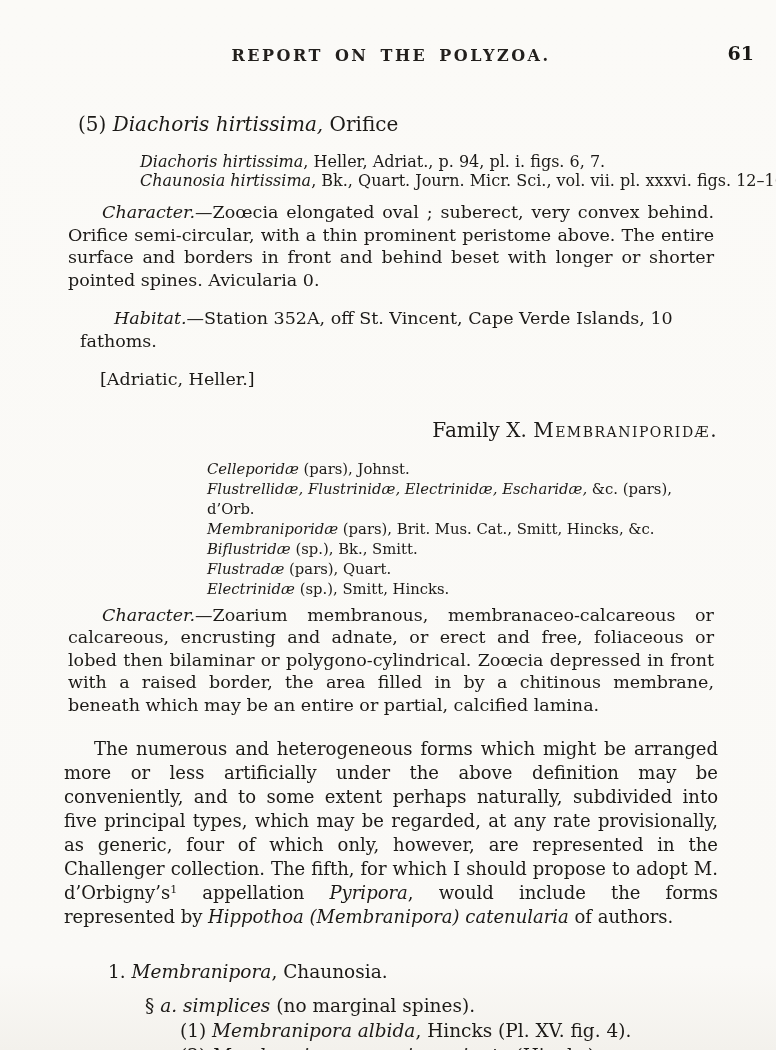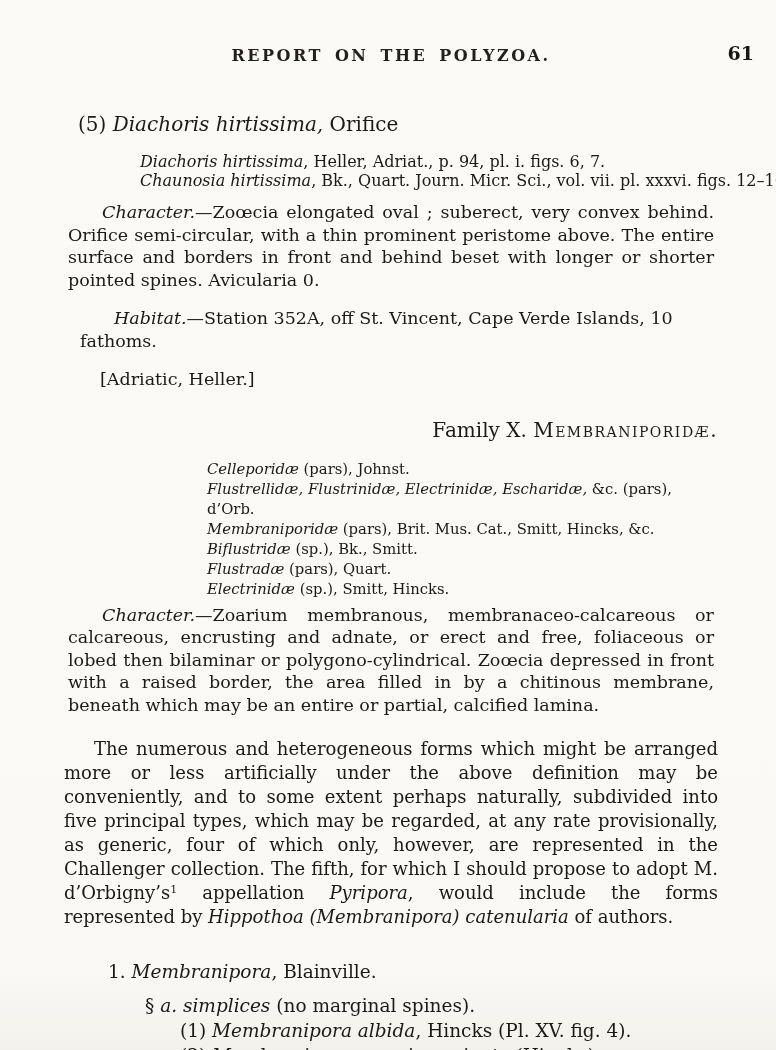--- a/index.html
+++ b/index.html
@@ -113,20 +113,20 @@
 
   <div class="family-character body-text">
     <p class="para-justified"><span class="it">Character.</span><span>—Zoarium membranous, membranaceo-calcareous or calcareous, encrusting and adnate, or erect and free, foliaceous or lobed then bilaminar or polygono-cylindrical. Zoœcia depressed in front with a raised border, the area filled in by a chitinous membrane, beneath which may be an entire or partial, calcified lamina.</span></p>
   </div>
 
   <div class="discussion">
     <p class="para-justified"><span>The numerous and heterogeneous forms which might be arranged more or less artificially under the above definition may be conveniently, and to some extent perhaps naturally, subdivided into five principal types, which may be regarded, at any rate provisionally, as generic, four of which only, however, are represented in the Challenger collection.  The fifth, for which I should propose to adopt M. d’Orbigny’s</span><sup class="fn-ref">1</sup><span> appellation </span><span class="it">Pyripora</span><span>, would include the forms represented by </span><span class="it">Hippothoa (Membranipora) catenularia</span><span> of authors.</span></p>
   </div>
 
   <div class="genera-list">
-    <div class="genus-line"><span>1.  </span><span class="it">Membranipora</span><span>, Blainville.</span></div>
+    <div class="genus-line"><span>1.  </span><span class="it">Membranipora</span><span>, Chaunosia.</span></div>
     <div class="section-line"><span>§ </span><span class="it">a.  simplices</span><span> (no marginal spines).</span></div>
     <div class="species-line"><span>(1) </span><span class="it">Membranipora albida</span><span>, Hincks (Pl. XV. fig. 4).</span></div>
     <div class="species-line"><span>(2) </span><span class="it">Membranipora crassimarginata</span><span> (Hincks).</span></div>
 
   </div>
 
 </div>
 
 </body></html>

